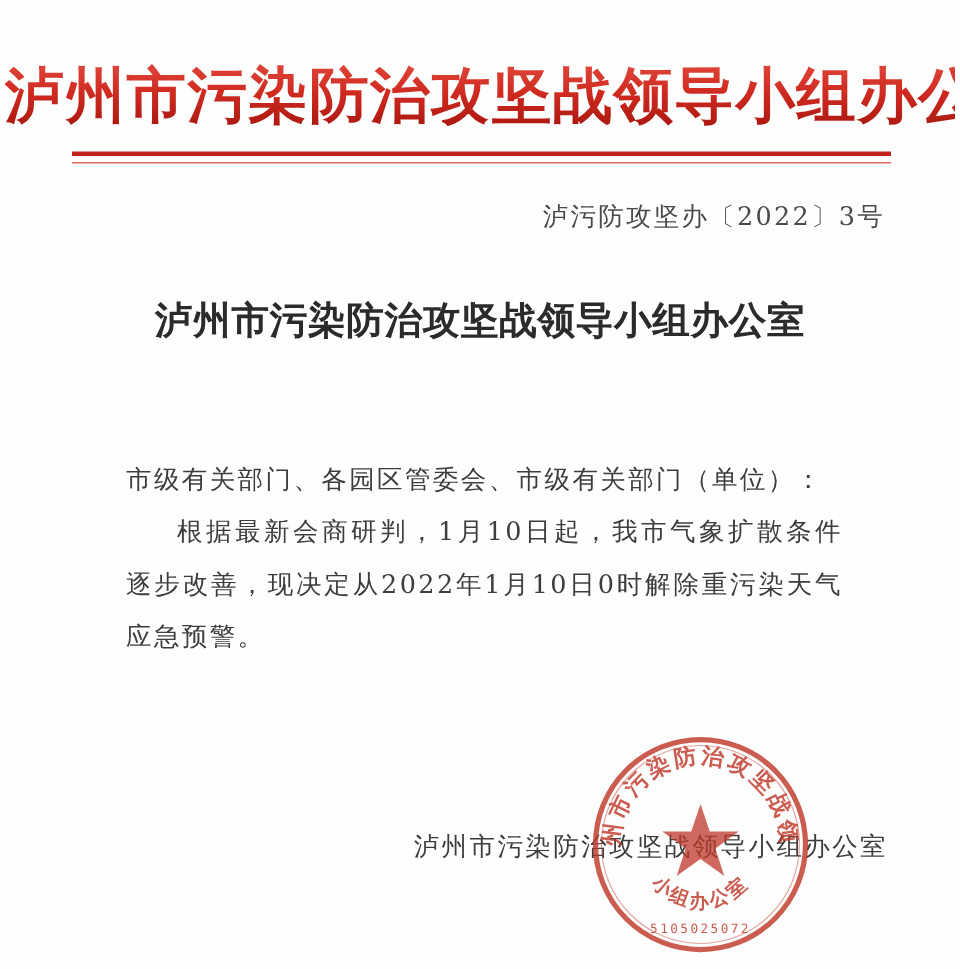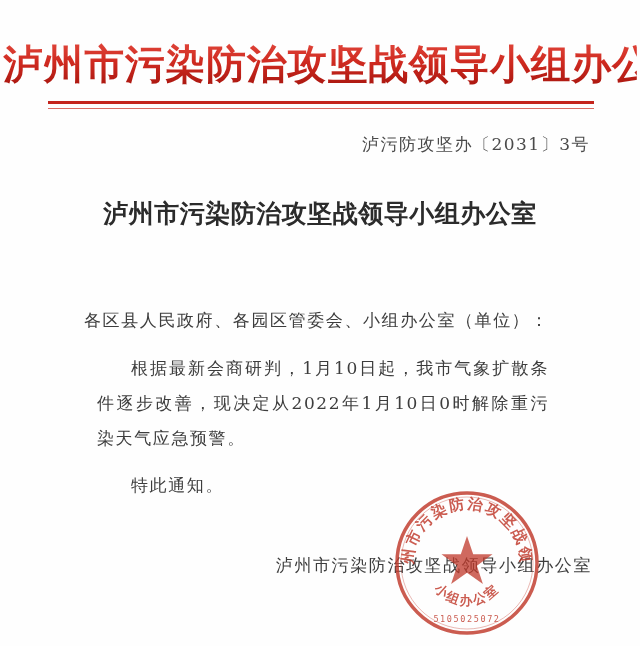--- a/index.html
+++ b/index.html
@@ -93,21 +93,21 @@
     width: 478px;
     font-family: "DejaVu Serif", "Liberation Serif", serif;
     font-size: 17px;
     color: #3d3d3d;
     line-height: 2.05;
     letter-spacing: 1.6px;
     text-align: justify;
   }
   .recipients { margin: 0; }
   .para {
-    margin: 13px;
+    margin: 0;
     text-indent: 2em;
   }
 
   
   .signature {
     position: absolute;
     right: 48px;
     top: 549px;
     font-family: "DejaVu Serif", "Liberation Serif", serif;
     font-size: 17px;
@@ -135,30 +135,29 @@
 <body>
 
 <div id="page">
 
   <div class="letterhead">
     <div class="letterhead-title">泸州市污染防治攻坚战领导小组办公室</div>
   </div>
   <div class="rule-thick"></div>
   <div class="rule-thin"></div>
 
-  <div class="doc-number">泸污防攻坚办〔2031〕3号</div>
+  <div class="doc-number">泸污防攻坚办〔2022〕3号</div>
 
   <div class="doc-title">
     <div class="doc-title-line">泸州市污染防治攻坚战领导小组办公室</div>
   </div>
 
   <div class="body-block">
-    <p class="recipients">各区县人民政府、各园区管委会、小组办公室（单位）：</p>
+    <p class="recipients">市级有关部门、各园区管委会、市级有关部门（单位）：</p>
     <p class="para">根据最新会商研判，1月10日起，我市气象扩散条件逐步改善，现决定从2022年1月10日0时解除重污染天气应急预警。</p>
-    <p class="para">特此通知。</p>
   </div>
 
   <div class="signature">
     <div>泸州市污染防治攻坚战领导小组办公室</div>
   </div>
 
   <div class="seal">
     <svg viewBox="0 0 148 148" width="148" height="148">
       <defs>
         <path id="arcTop" d="M 20 74 A 54 54 0 0 1 128 74" fill="none"></path>

